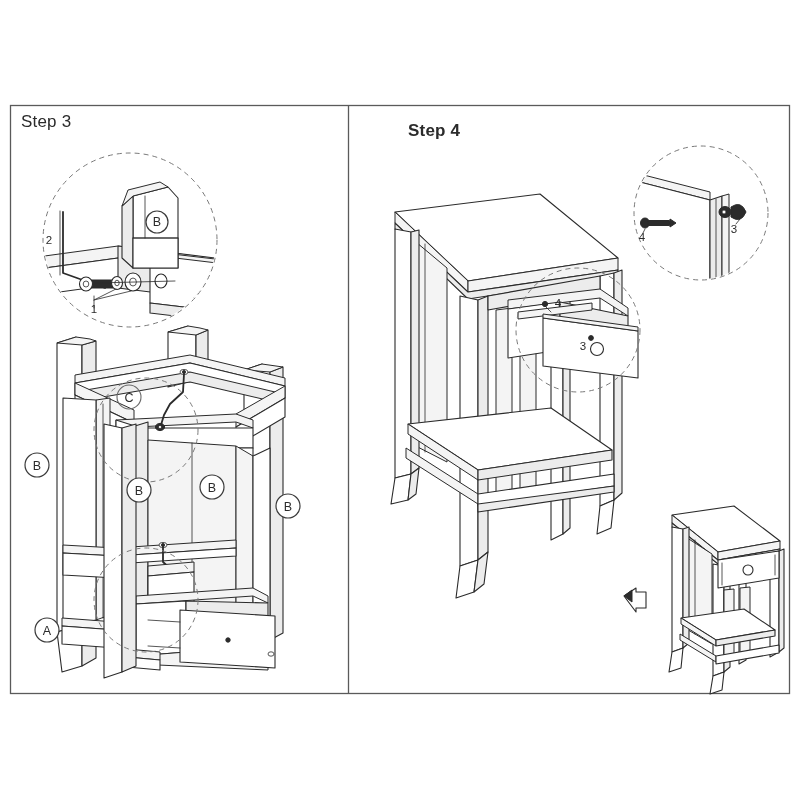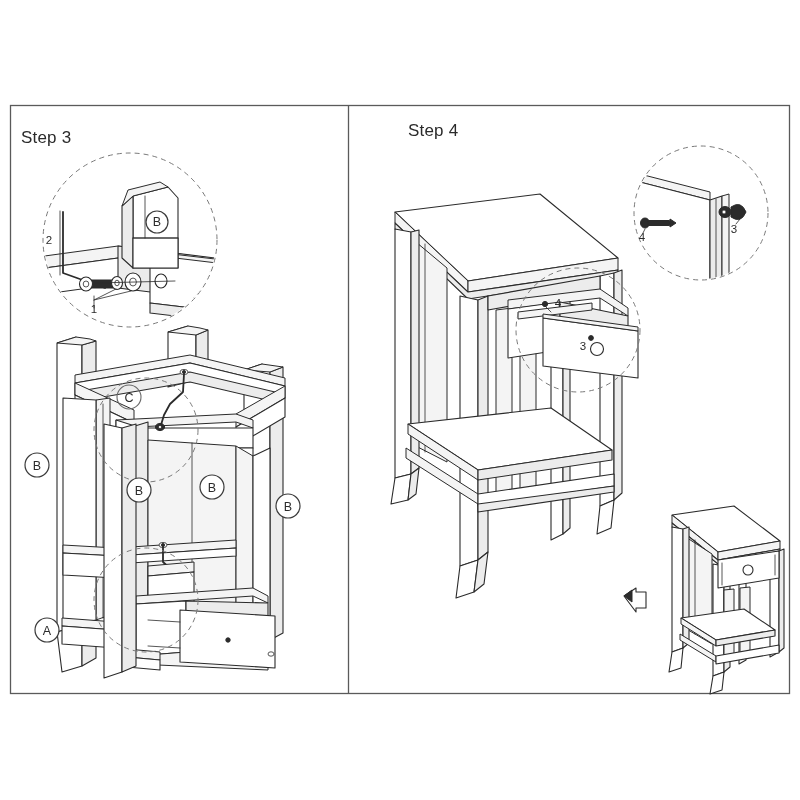--- a/index.html
+++ b/index.html
@@ -25,22 +25,22 @@
     left: 0;
   }
   .step-title {
     position: absolute;
     font-family: "Liberation Sans", sans-serif;
     font-size: 17px;
     color: #2b2b2b;
     letter-spacing: 0.2px;
     white-space: nowrap;
   }
-  #step3-title { left: 21px; top: 128px; }
-  #step4-title { left: 408px; top: 121px; }
+  #step3-title { left: 21px; top: 112px; }
+  #step4-title { left: 408px; top: 121px; font-weight: bold; }
 </style>
 </head>
 <body>
 
 <div id="sheet">
 
   <svg width="800" height="800" viewBox="0 0 800 800">
     <defs>
       <style>
         .ln { fill:none; stroke:#2b2b2b; stroke-width:1.1; stroke-linejoin:round; stroke-linecap:round; }

